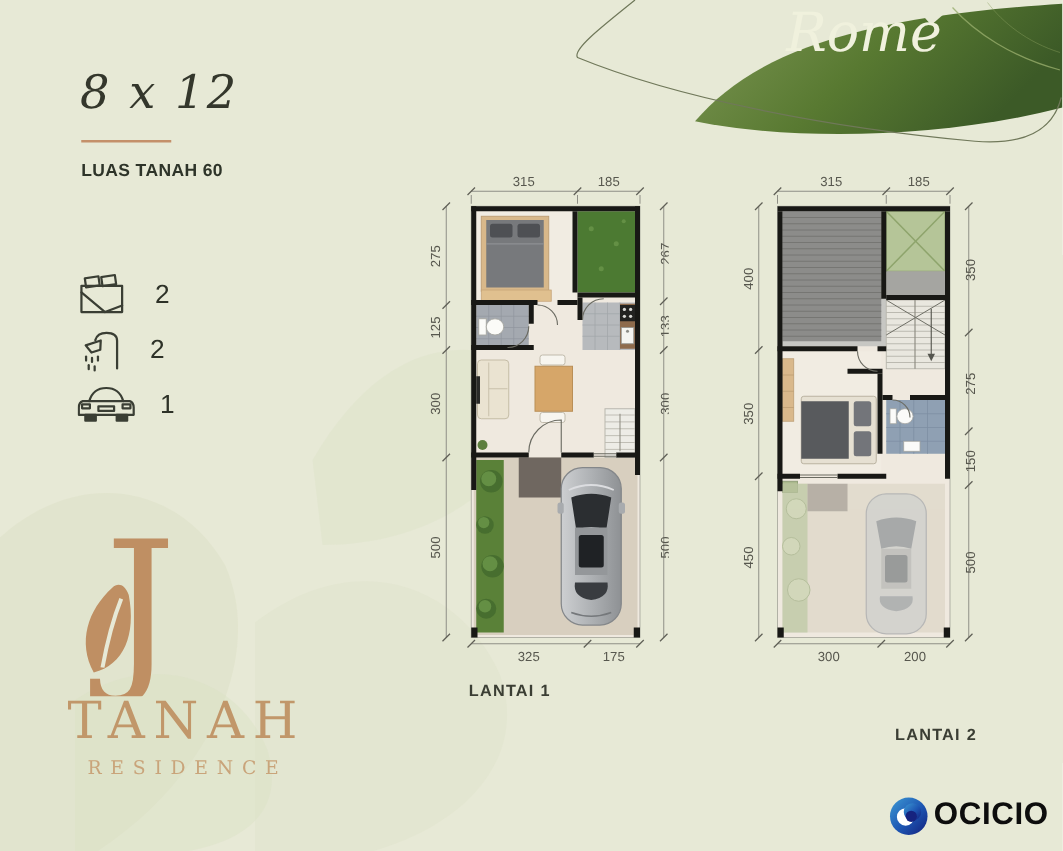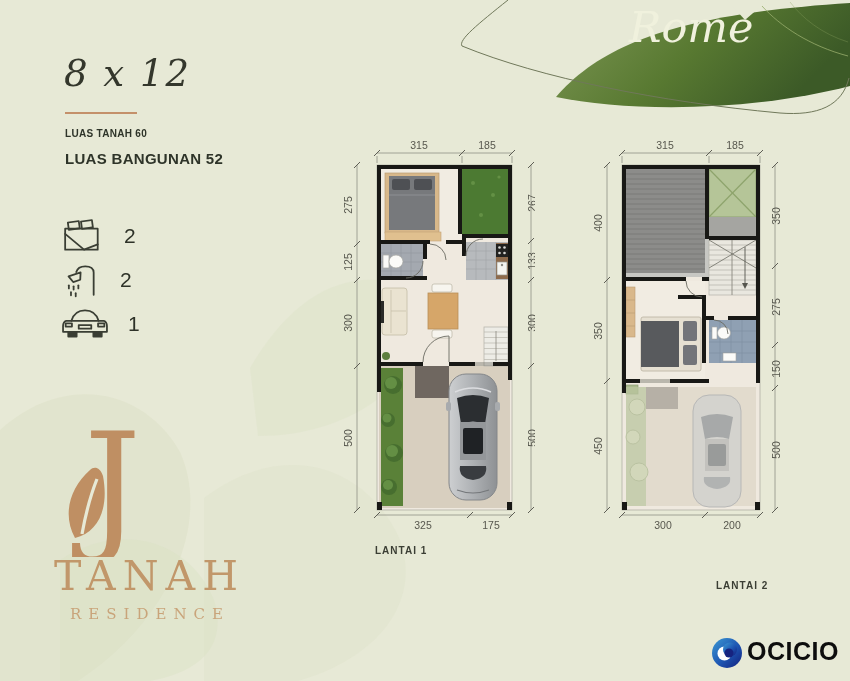--- a/index.html
+++ b/index.html
@@ -3,35 +3,35 @@
 <meta charset="utf-8">
 <style>
   html,body{margin:0;padding:0;}
   #poster{position:relative;width:850px;height:681px;background:#e7e9d6;overflow:hidden;
           font-family:"Liberation Sans",sans-serif;padding-left:20px;}
   .abs{position:absolute;}
   
   #size-title{left:64px;top:52px;font-family:"DejaVu Serif",serif;font-style:italic;
               font-size:37px;color:#34372c;letter-spacing:2px;}
   #size-rule{left:65px;top:112px;width:72px;height:2px;background:#c4906a;}
-  #spec-1{left:65px;top:128px;font-size:10px;font-weight:bold;color:#2e3429;letter-spacing:.3px;}
+  #spec-1{left:65px;top:128px;font-size:14px;font-weight:bold;color:#2e3429;letter-spacing:.3px;}
   #spec-2{left:65px;top:150px;font-size:15px;font-weight:bold;color:#2e3429;letter-spacing:.3px;}
   .feat-row{position:absolute;left:62px;display:flex;align-items:center;}
   .feat-count{font-size:21px;color:#2e3228;margin-left:20px;}
   .feat-icon svg{display:block;}
   
   #brand-name{left:54px;top:552px;font-family:"DejaVu Serif",serif;font-size:41px;
               color:#c1976a;letter-spacing:7px;}
   #brand-sub{left:58px;top:605px;font-family:"DejaVu Serif",serif;font-size:15px;
              color:#c9a47a;letter-spacing:7px;margin-left:12px;}
   
   #type-name{left:629px;top:2px;font-family:"DejaVu Serif",serif;font-style:italic;
              font-size:43px;color:#f0f1dd;z-index:5;}
   
-  .plan-label{font-size:10px;font-weight:bold;color:#3b3e34;letter-spacing:1px;z-index:4;}
+  .plan-label{font-size:13px;font-weight:bold;color:#3b3e34;letter-spacing:1px;z-index:4;}
   #plan1-label{left:375px;top:545px;}
   #plan2-label{left:716px;top:545px;margin-top:35px;}
   
   #dev-name{left:747px;top:637px;font-size:25px;font-weight:800;color:#0d0d0d;letter-spacing:.5px;}
   svg{display:block;}
   .dim{font-size:10.5px;fill:#57574e;font-family:"Liberation Sans",sans-serif;}
 </style>
 </head>
 <body>
 
@@ -56,21 +56,20 @@
     <polygon points="277,0 318,0 295,20" fill="#e7e9d6"></polygon>
     <path d="M 312,6 C 330,26 360,46 398,56" stroke="#97ad6b" stroke-width="1" fill="none" opacity=".8"></path>
     <path d="M 340,2 C 352,18 372,34 398,42" stroke="#8aa05f" stroke-width=".7" fill="none" opacity=".5"></path>
     <path d="M 58,0 C 28,24 8,40 12,46 C 90,78 210,102 330,113 C 368,116 392,106 399,78" stroke="#70785a" stroke-width="1" fill="none"></path>
   </svg>
   <div class="abs" id="type-name">Rome</div>
 
   <div class="abs" id="size-title">8 x 12</div>
   <div class="abs" id="size-rule"></div>
   <div class="abs" id="spec-1">LUAS TANAH 60</div>
-  <div class="abs" id="spec-2">LUAS BANGUNAN 52</div>
 
   <div class="feat-row" style="top:218px">
     <span class="feat-icon">
       <svg width="42" height="36" viewBox="0 0 40 34" stroke="#3a3e34" fill="none" stroke-width="1.7" stroke-linecap="round" stroke-linejoin="round">
         <rect x="3" y="10" width="31" height="20"></rect>
         <rect x="6" y="3.5" width="10.5" height="7" transform="rotate(-8 11 7)"></rect>
         <rect x="18.5" y="2.5" width="10.5" height="7" transform="rotate(-8 24 6)"></rect>
         <polyline points="3,15 21,30 34,25"></polyline>
       </svg>
     </span>

